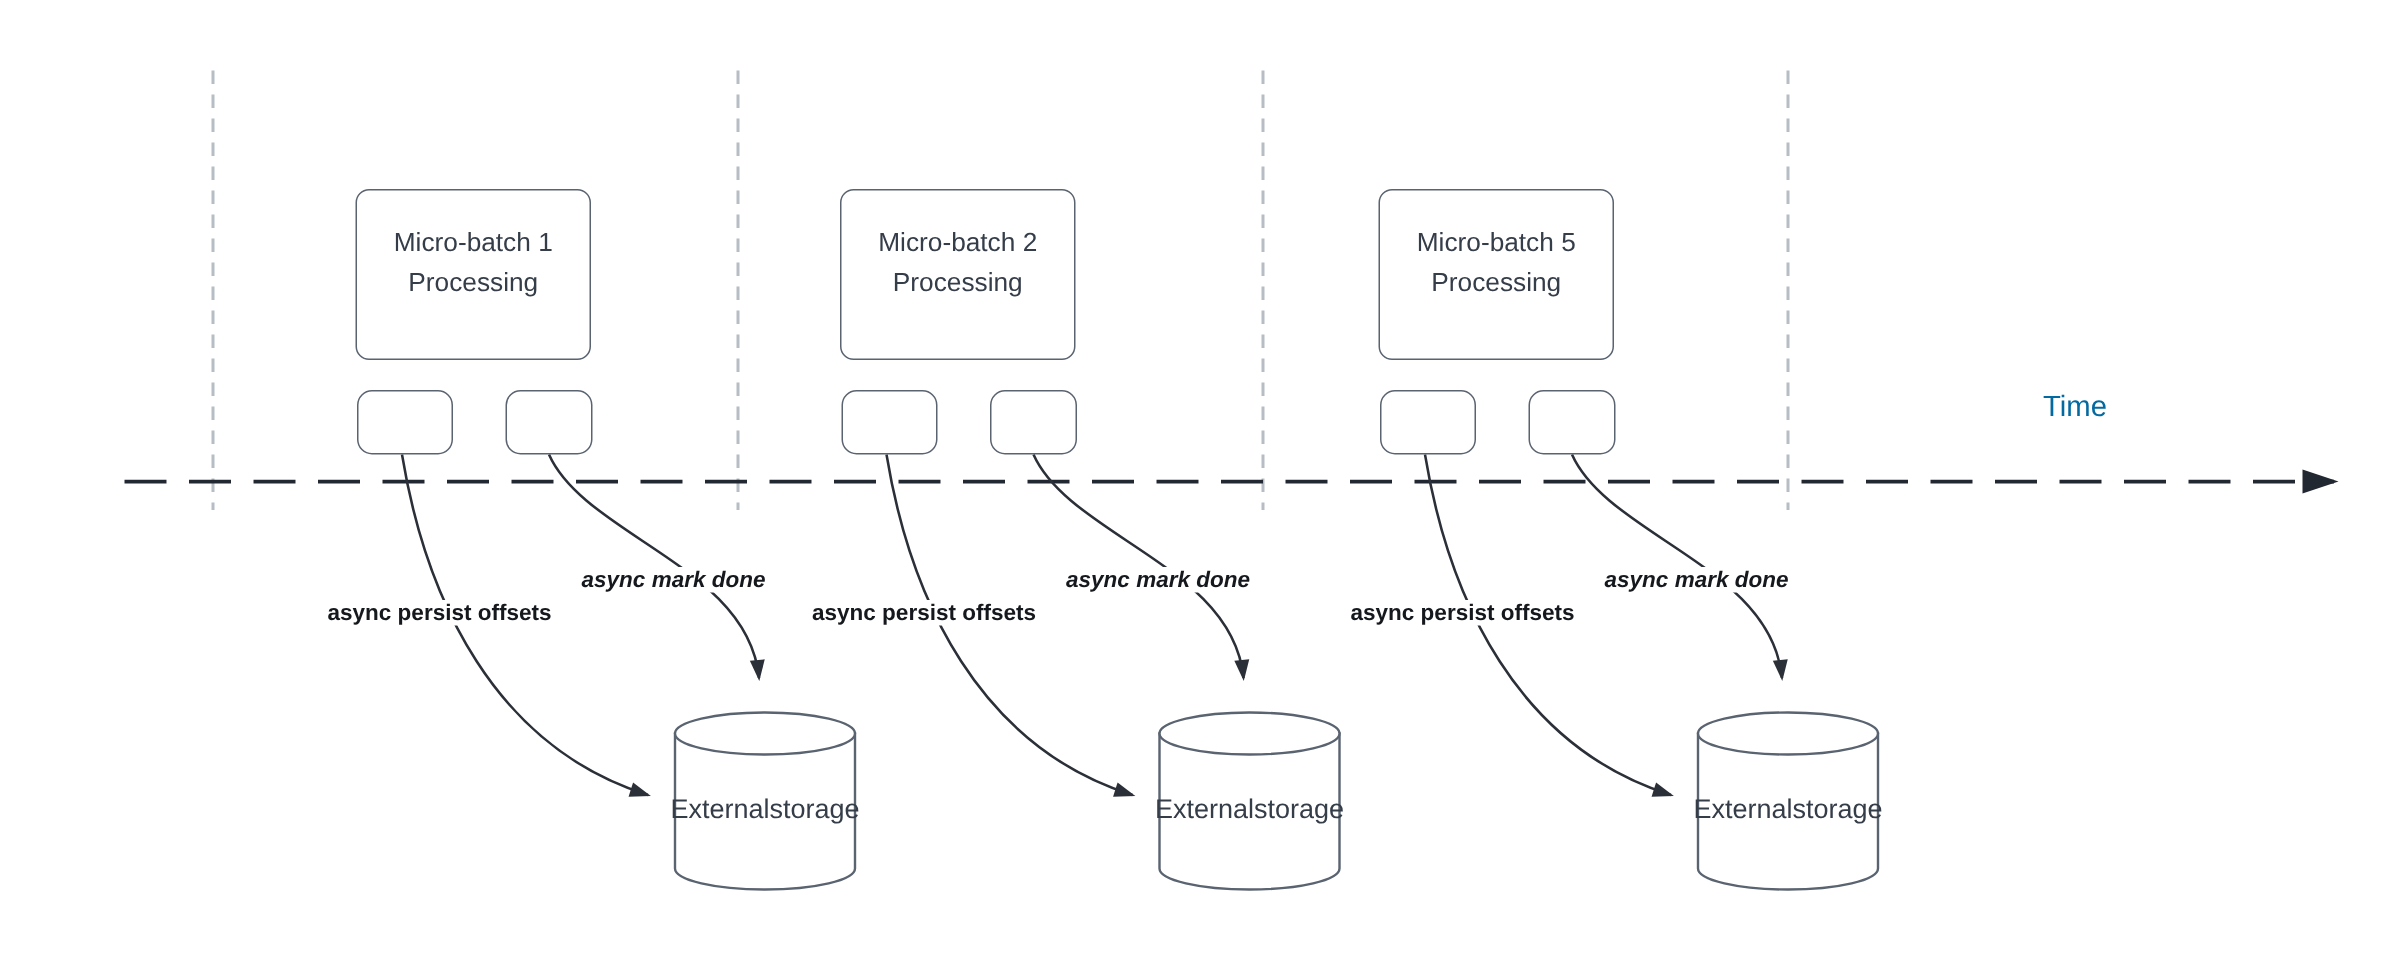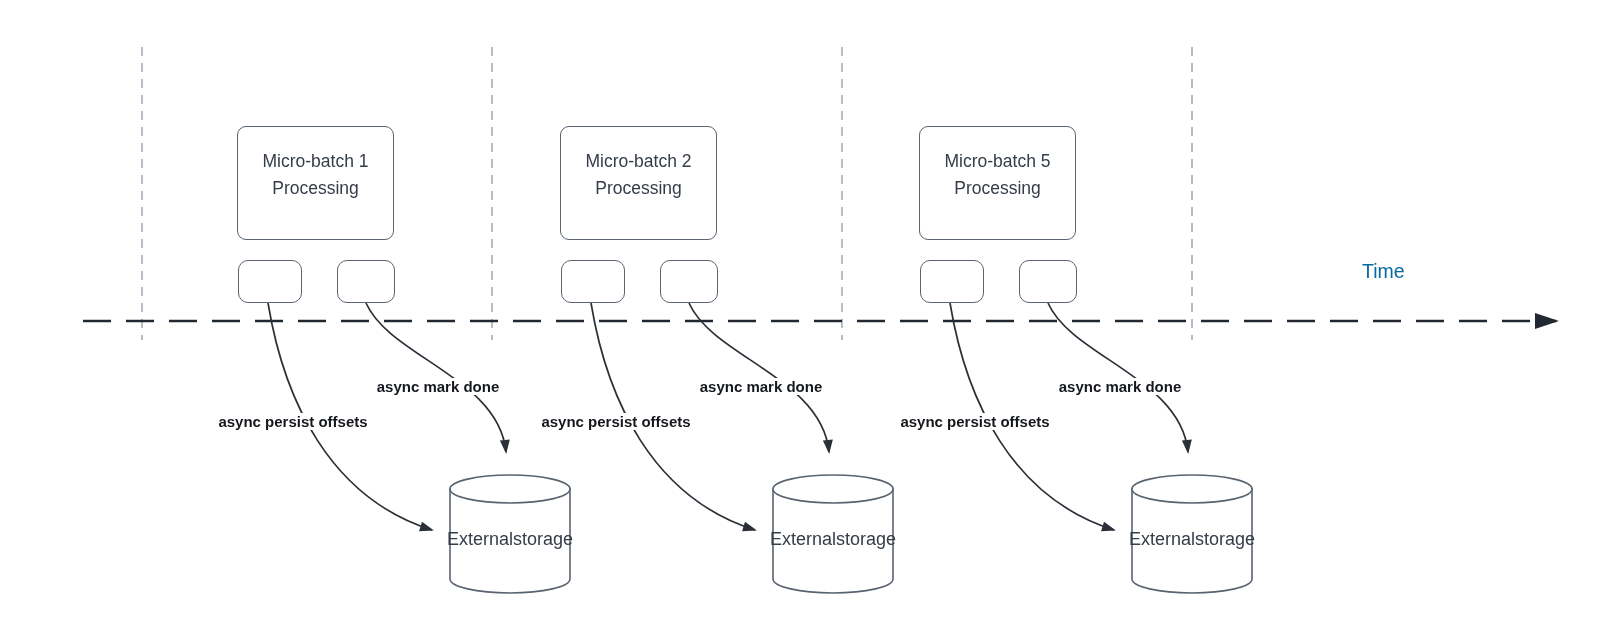--- a/index.html
+++ b/index.html
@@ -64,22 +64,22 @@
     position: absolute;
     transform: translateX(-50%);
     background: #ffffff;
     color: #15181d;
     font-weight: bold;
     font-size: 15px;
     white-space: nowrap;
     padding: 0 3px;
     line-height: 1.15;
   }
-  .persist-label  { left: 56px;  top: 413px; }
-  .markdone-label { left: 201px; top: 378px; }
+  .persist-label  { left: 56px;  top: 400px; }
+  .markdone-label { left: 212px; top: 378px; font-style: italic; }
 
   .storage-label {
     position: absolute;
     left: 213px; top: 492px;
     width: 120px; height: 96px;
     display: flex;
     flex-direction: row;
     align-items: center;
     justify-content: center;
     color: #353d49;

